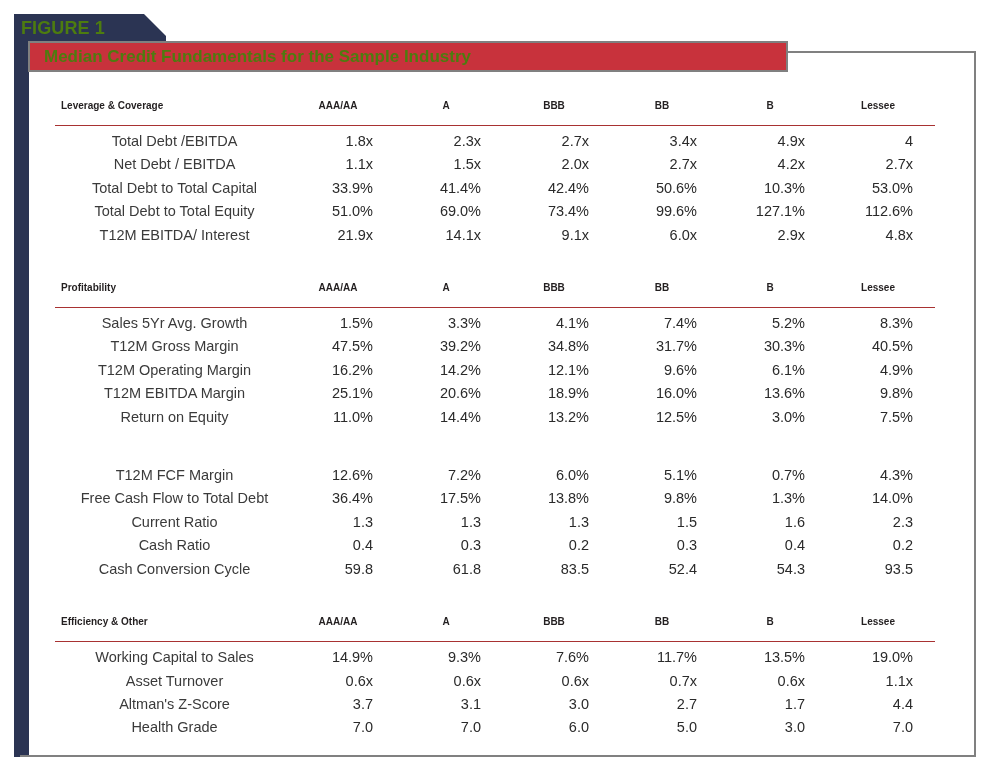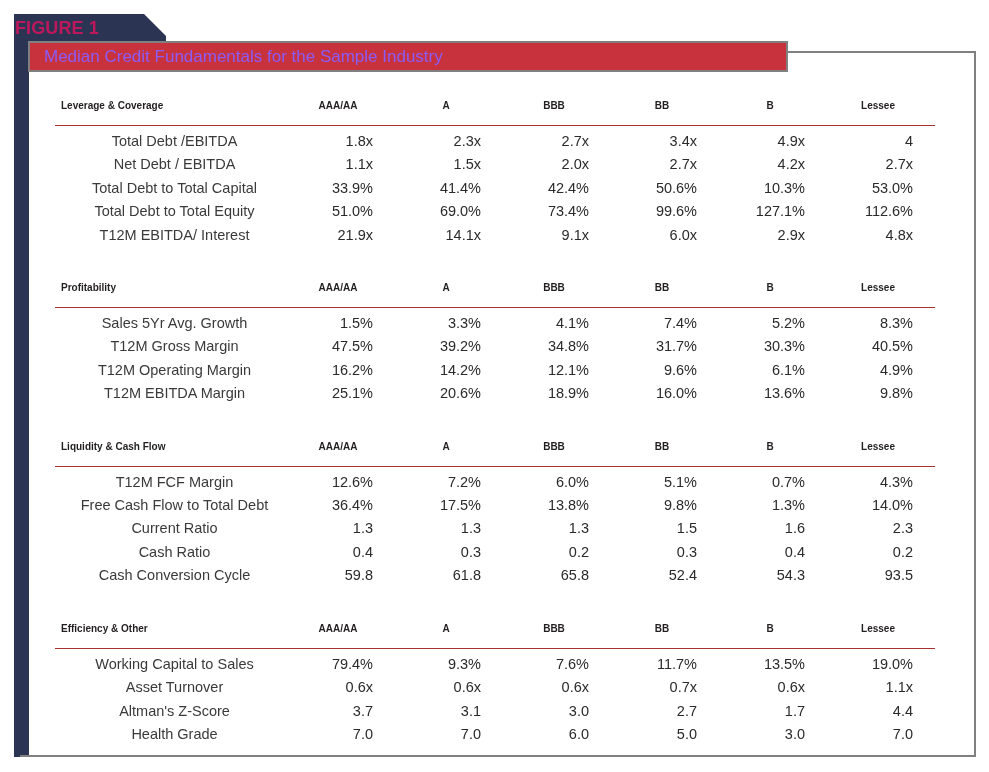--- a/index.html
+++ b/index.html
@@ -62,25 +62,25 @@
     position: absolute;
     left: 14px;
     top: 14px;
     width: 152px;
     height: 30px;
     background: #2b3453;
     clip-path: polygon(0 0, 130px 0, 152px 22px, 152px 30px, 0 30px);
   }
   .figure-tab-label {
     position: absolute;
-    left: 15px;
+    left: 21px;
     top: 16px;
     font-size: 18px;
     font-weight: bold;
-    color: #be185d;
+    color: #4d7c0f;
     letter-spacing: 0.1px;
     line-height: 24px;
     white-space: nowrap;
   }
 
   
   .title-bar {
     position: absolute;
     left: 28px;
     top: 41px;
@@ -88,22 +88,22 @@
     height: 31px;
     background: #c8323c;
     border: 2px solid #808080;
     box-sizing: border-box;
   }
   .title-bar-label {
     position: absolute;
     left: 44px;
     top: 45px;
     font-size: 17px;
-    font-weight: normal;
-    color: #8b5cf6;
+    font-weight: bold;
+    color: #4d7c0f;
     line-height: 24px;
     white-space: nowrap;
   }
 
   
   .table-wrap {
     position: absolute;
     left: 55px;
     top: 96px;
     width: 880px;
@@ -294,31 +294,31 @@
           </tr>
           <tr class="data-row">
             <td class="label-cell">T12M EBITDA Margin</td>
             <td class="val-cell">25.1%</td>
             <td class="val-cell">20.6%</td>
             <td class="val-cell">18.9%</td>
             <td class="val-cell">16.0%</td>
             <td class="val-cell">13.6%</td>
             <td class="val-cell">9.8%</td>
           </tr>
+          <tr class="data-row">
+            <td class="label-cell">Return on Equity</td>
+            <td class="val-cell">11.0%</td>
+            <td class="val-cell">14.4%</td>
+            <td class="val-cell">13.2%</td>
+            <td class="val-cell">12.5%</td>
+            <td class="val-cell">3.0%</td>
+            <td class="val-cell">7.5%</td>
+          </tr>
           <tr class="spacer-big">
             <td colspan="7"></td>
-          </tr>
-          <tr class="section-head">
-            <td class="label-cell">Liquidity &amp; Cash Flow</td>
-            <td class="val-cell">AAA/AA</td>
-            <td class="val-cell">A</td>
-            <td class="val-cell">BBB</td>
-            <td class="val-cell">BB</td>
-            <td class="val-cell">B</td>
-            <td class="val-cell">Lessee</td>
           </tr>
           <tr class="spacer">
             <td colspan="7" style="height: 4px; line-height: 4px; font-size: 0px;"></td>
           </tr>
           <tr class="data-row">
             <td class="label-cell">T12M FCF Margin</td>
             <td class="val-cell">12.6%</td>
             <td class="val-cell">7.2%</td>
             <td class="val-cell">6.0%</td>
             <td class="val-cell">5.1%</td>
@@ -349,21 +349,21 @@
             <td class="val-cell">0.3</td>
             <td class="val-cell">0.2</td>
             <td class="val-cell">0.3</td>
             <td class="val-cell">0.4</td>
             <td class="val-cell">0.2</td>
           </tr>
           <tr class="data-row">
             <td class="label-cell">Cash Conversion Cycle</td>
             <td class="val-cell">59.8</td>
             <td class="val-cell">61.8</td>
-            <td class="val-cell">65.8</td>
+            <td class="val-cell">83.5</td>
             <td class="val-cell">52.4</td>
             <td class="val-cell">54.3</td>
             <td class="val-cell">93.5</td>
           </tr>
           <tr class="spacer-big">
             <td colspan="7"></td>
           </tr>
           <tr class="section-head">
             <td class="label-cell">Efficiency &amp; Other</td>
             <td class="val-cell">AAA/AA</td>
@@ -371,21 +371,21 @@
             <td class="val-cell">BBB</td>
             <td class="val-cell">BB</td>
             <td class="val-cell">B</td>
             <td class="val-cell">Lessee</td>
           </tr>
           <tr class="spacer">
             <td colspan="7" style="height: 4px; line-height: 4px; font-size: 0px;"></td>
           </tr>
           <tr class="data-row">
             <td class="label-cell">Working Capital to Sales</td>
-            <td class="val-cell">79.4%</td>
+            <td class="val-cell">14.9%</td>
             <td class="val-cell">9.3%</td>
             <td class="val-cell">7.6%</td>
             <td class="val-cell">11.7%</td>
             <td class="val-cell">13.5%</td>
             <td class="val-cell">19.0%</td>
           </tr>
           <tr class="data-row">
             <td class="label-cell">Asset Turnover</td>
             <td class="val-cell">0.6x</td>
             <td class="val-cell">0.6x</td>

